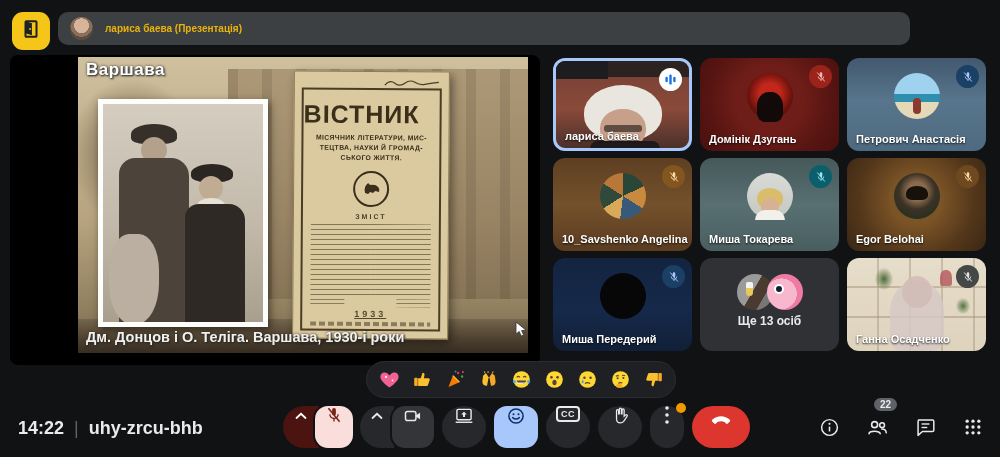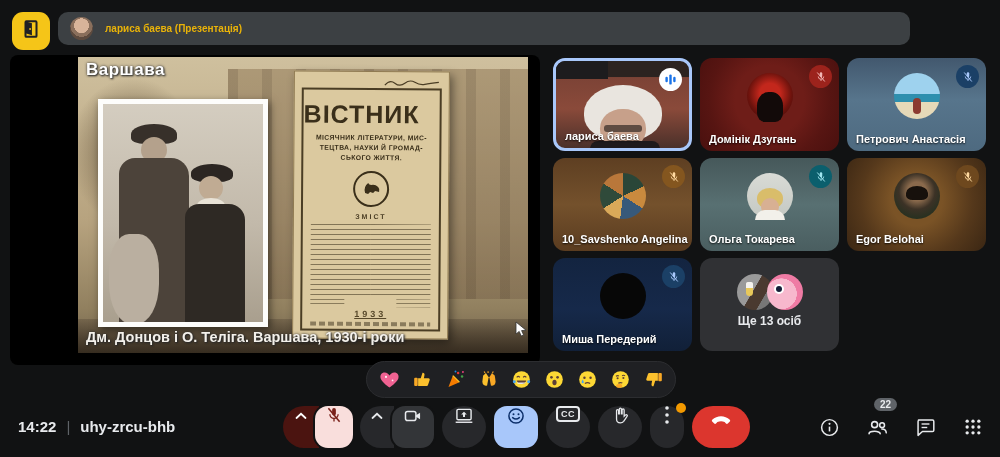--- a/index.html
+++ b/index.html
@@ -135,21 +135,21 @@
   .h-head { position:absolute; left:50%; top:34px; transform:translate(-50%,-50%); width:30px; height:32px;
             border-radius:50%; background:rgba(209,188,182,.9); }
 
   
   .reactions { position:absolute; left:366px; top:361px; height:37px; padding:0 10px; border-radius:19px;
             background:#1f2023; border:1px solid #2c2d30; display:flex; align-items:center; gap:9px; }
   .reaction { width:24px; height:24px; display:flex; align-items:center; justify-content:center; cursor:pointer; }
 
   
   .bottombar { position:absolute; left:0; top:400px; width:100%; height:57px; }
-  .meet-info { position:absolute; left:18px; top:18px; color:#e8eaed; font-size:15px; font-weight:bold; display:flex; gap:10px; align-items:center; }
+  .meet-info { position:absolute; left:18px; top:18px; color:#e8eaed; font-size:18px; font-weight:bold; display:flex; gap:10px; align-items:center; }
   .meet-sep { color:#5f6368; font-weight:normal; }
   .ctl { position:absolute; display:flex; align-items:flex-start; justify-content:center; }
   .ctl-mic-drop { left:283px; top:6px; width:36px; height:42px; border-radius:21px 0 0 21px; background:#4b1410; }
   .ctl-mic { left:315px; top:6px; width:38px; height:42px; border-radius:13px; background:#f9dedc; box-shadow:0 0 0 2px #111213; }
   .ctl-cam-drop { left:360px; top:6px; width:34px; height:42px; border-radius:21px 0 0 21px; background:#27282b; }
   .ctl-cam { left:392px; top:6px; width:42px; height:42px; border-radius:13px; background:#333538; box-shadow:0 0 0 2px #111213; }
   .ctl-present { left:442px; top:6px; width:44px; height:42px; border-radius:50%; background:#27282b; }
   .ctl-emoji { left:494px; top:6px; width:44px; height:42px; border-radius:13px; background:#a8c7fa; }
   .ctl-cc { left:546px; top:6px; width:44px; height:42px; border-radius:50%; background:#27282b; }
   .ctl-hand { left:598px; top:6px; width:44px; height:42px; border-radius:50%; background:#27282b; }
@@ -312,21 +312,21 @@
         <div class="o-face"></div>
         <div class="o-top"></div>
       <div class="badge" style="background:#0b5f6d">
         <svg width="12" height="12" viewBox="0 0 24 24" fill="#a0e6f0" stroke="#a0e6f0">
             <rect x="9.5" y="2.5" width="5" height="10" rx="2.5" stroke="none"></rect>
             <path d="M6.5 11a5.5 5.5 0 0 0 11 0" fill="none" stroke-width="1.8"></path>
             <line x1="12" y1="16.5" x2="12" y2="20" stroke-width="1.8"></line>
             <line x1="4.5" y1="3" x2="19.5" y2="21" stroke-width="2"></line>
           </svg>
       </div>
-      <span class="tile-name">Ольга Токарева</span>
+      <span class="tile-name">Миша Токарева</span>
     </div>
 
     <div class="tile t-egor">
       <div class="avatar-circle e-ava"></div>
       <div class="e-hair"></div>
       <div class="badge" style="background:#6e481e">
         <svg width="12" height="12" viewBox="0 0 24 24" fill="#ffd9a0" stroke="#ffd9a0">
             <rect x="9.5" y="2.5" width="5" height="10" rx="2.5" stroke="none"></rect>
             <path d="M6.5 11a5.5 5.5 0 0 0 11 0" fill="none" stroke-width="1.8"></path>
             <line x1="12" y1="16.5" x2="12" y2="20" stroke-width="1.8"></line>
@@ -350,20 +350,37 @@
     </div>
 
     <div class="tile t-more">
       <div class="more-avas">
         <div class="more-ava more-ava1"></div>
         <div class="more-ava more-ava2"></div>
       </div>
       <div class="more-label">Ще 13 осіб</div>
     </div>
 
+    <div class="tile t-hanna">
+      <div class="h-shelves"></div>
+        <div class="h-plant1"></div>
+        <div class="h-plant2"></div>
+        <div class="h-lamp"></div>
+      <div class="h-person"></div>
+        <div class="h-head"></div>
+      <div class="badge" style="background:#444746">
+        <svg width="12" height="12" viewBox="0 0 24 24" fill="#e3e3e3" stroke="#e3e3e3">
+            <rect x="9.5" y="2.5" width="5" height="10" rx="2.5" stroke="none"></rect>
+            <path d="M6.5 11a5.5 5.5 0 0 0 11 0" fill="none" stroke-width="1.8"></path>
+            <line x1="12" y1="16.5" x2="12" y2="20" stroke-width="1.8"></line>
+            <line x1="4.5" y1="3" x2="19.5" y2="21" stroke-width="2"></line>
+          </svg>
+      </div>
+      <span class="tile-name">Ганна Осадченко</span>
+    </div>
   </div>
 
   <div class="reactions">
     <span class="reaction">
       <svg width="21" height="21" viewBox="0 0 24 24">
           <path d="M12 21s-8.2-5.4-10-10C.6 7 3 4 6.5 4 9 4 11 6 12 7.5 13 6 15 4 17.5 4 21 4 23.4 7 22 11c-1.8 4.6-10 10-10 10z" fill="#f06292"></path>
           <circle cx="8" cy="9" r="1.2" fill="#fff" opacity=".9"></circle>
           <circle cx="15.5" cy="13" r="1" fill="#fff" opacity=".9"></circle>
         </svg>
     </span>

